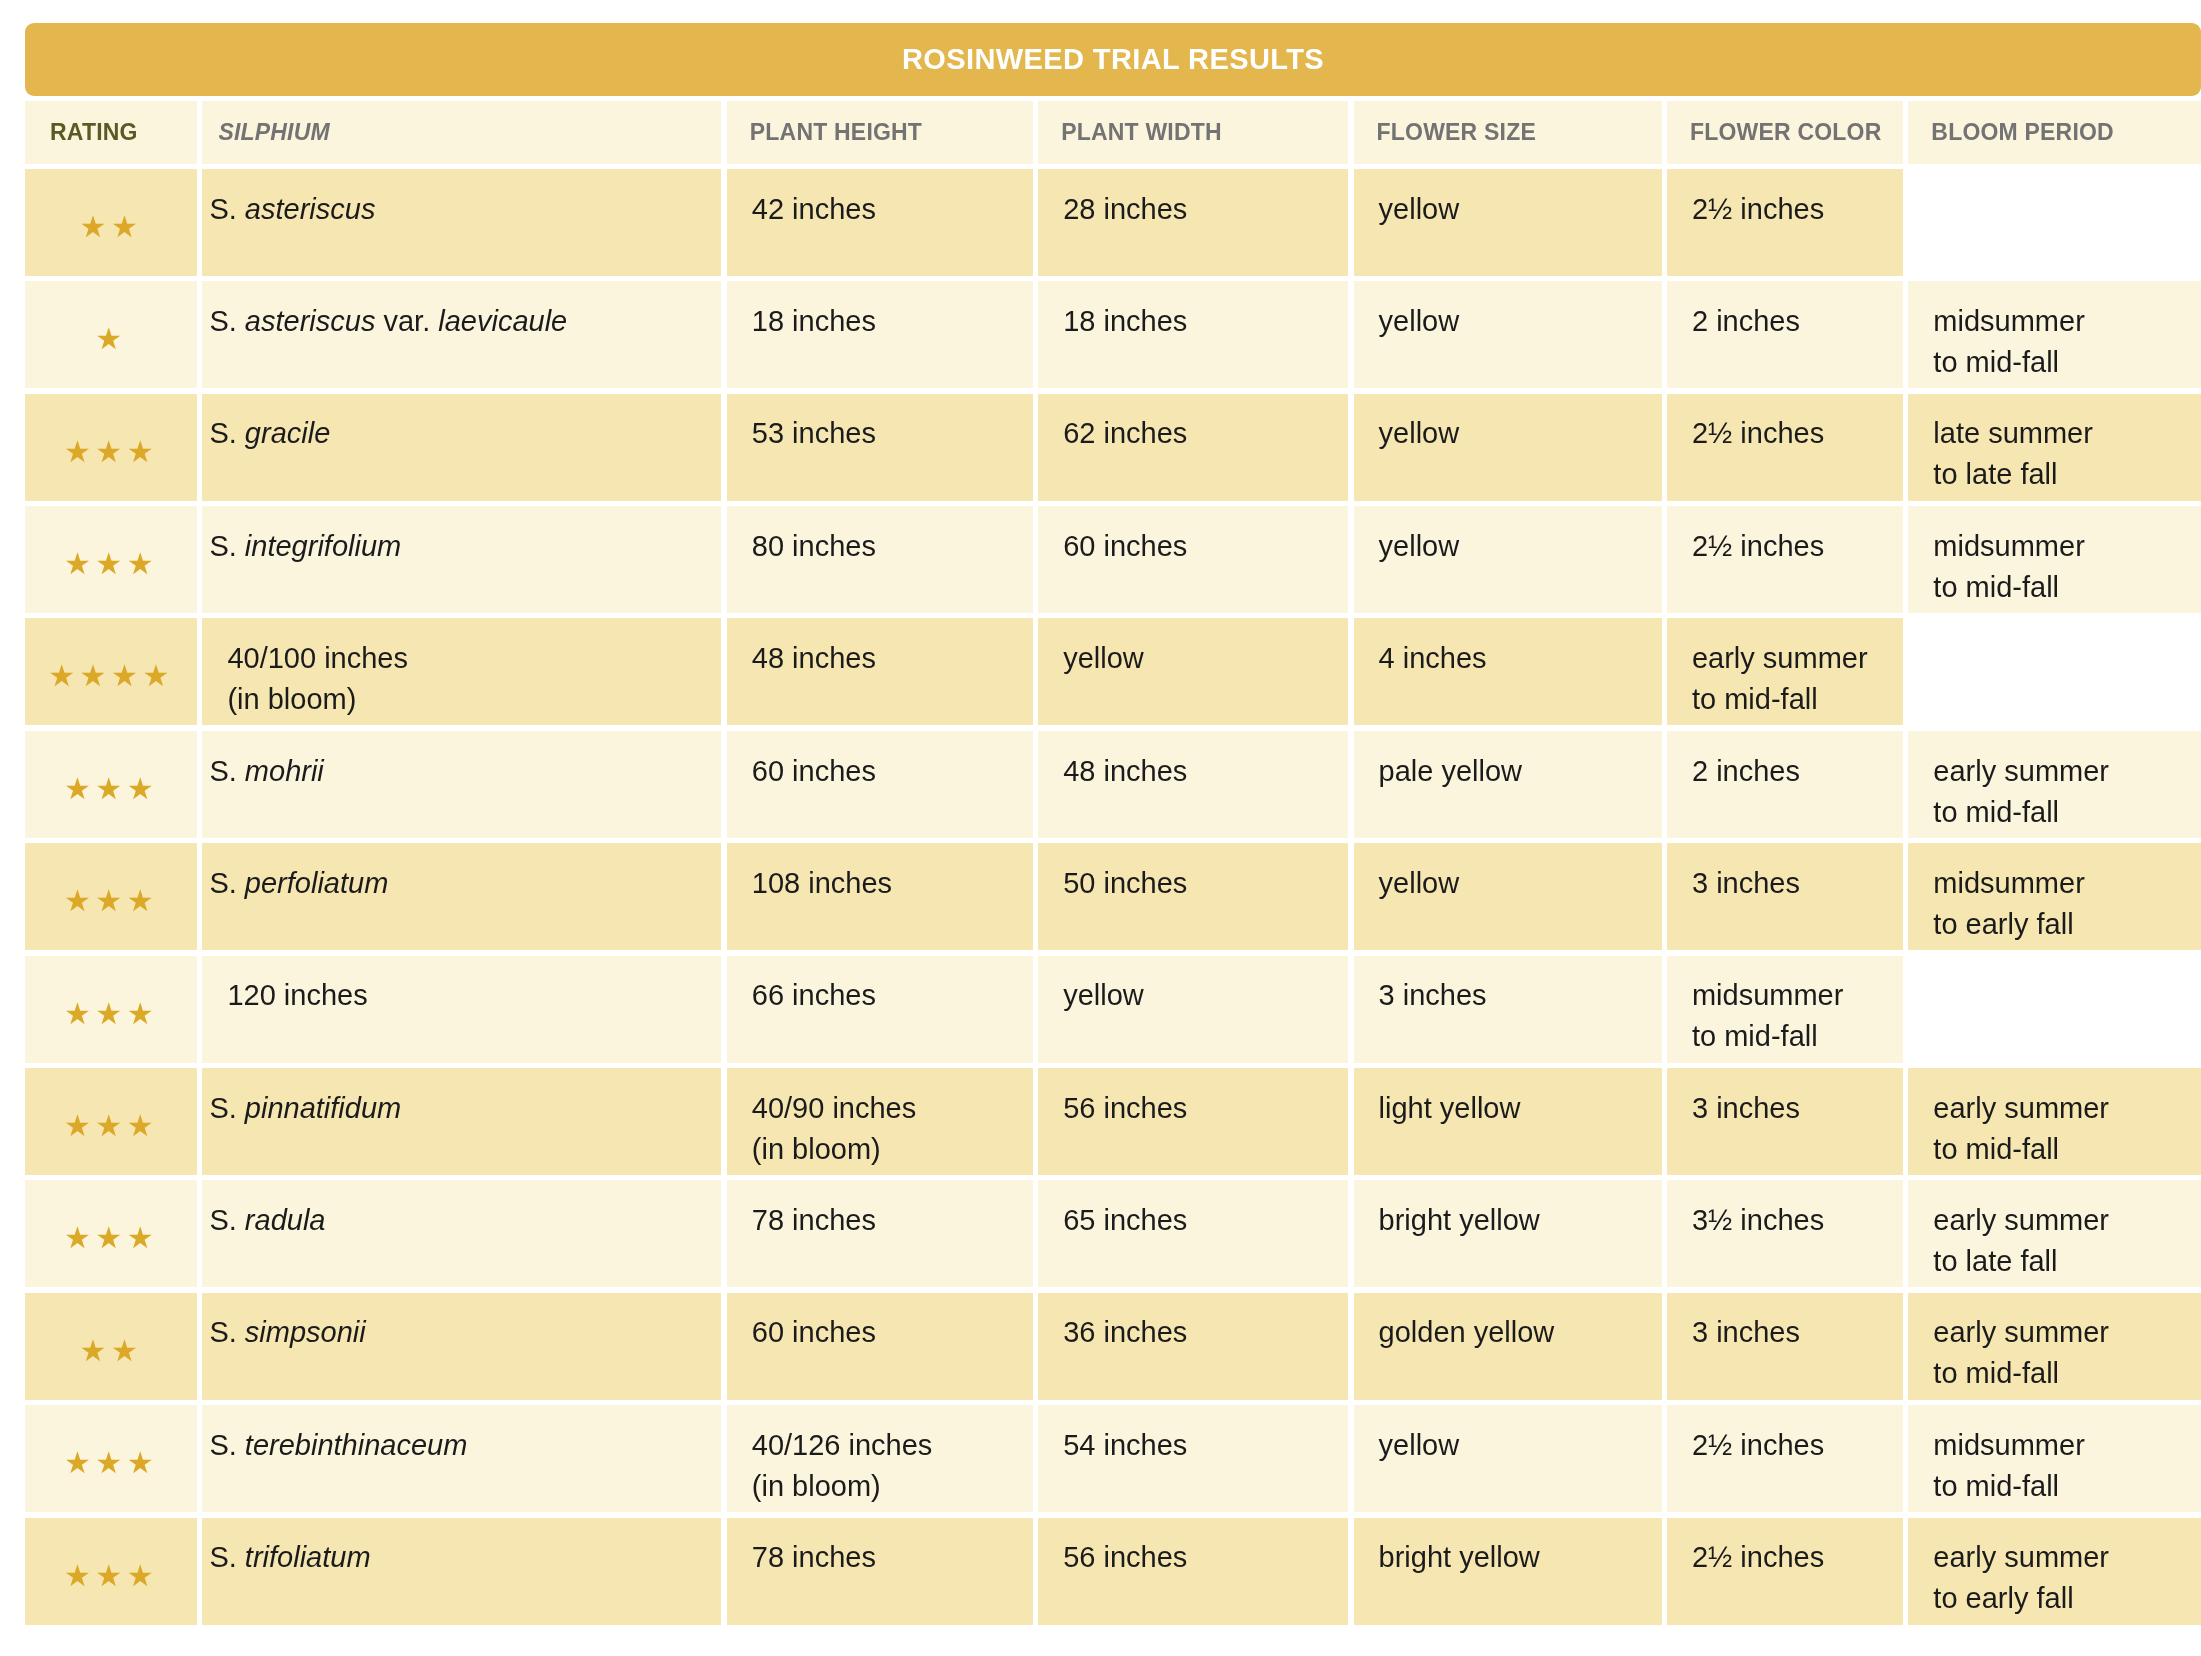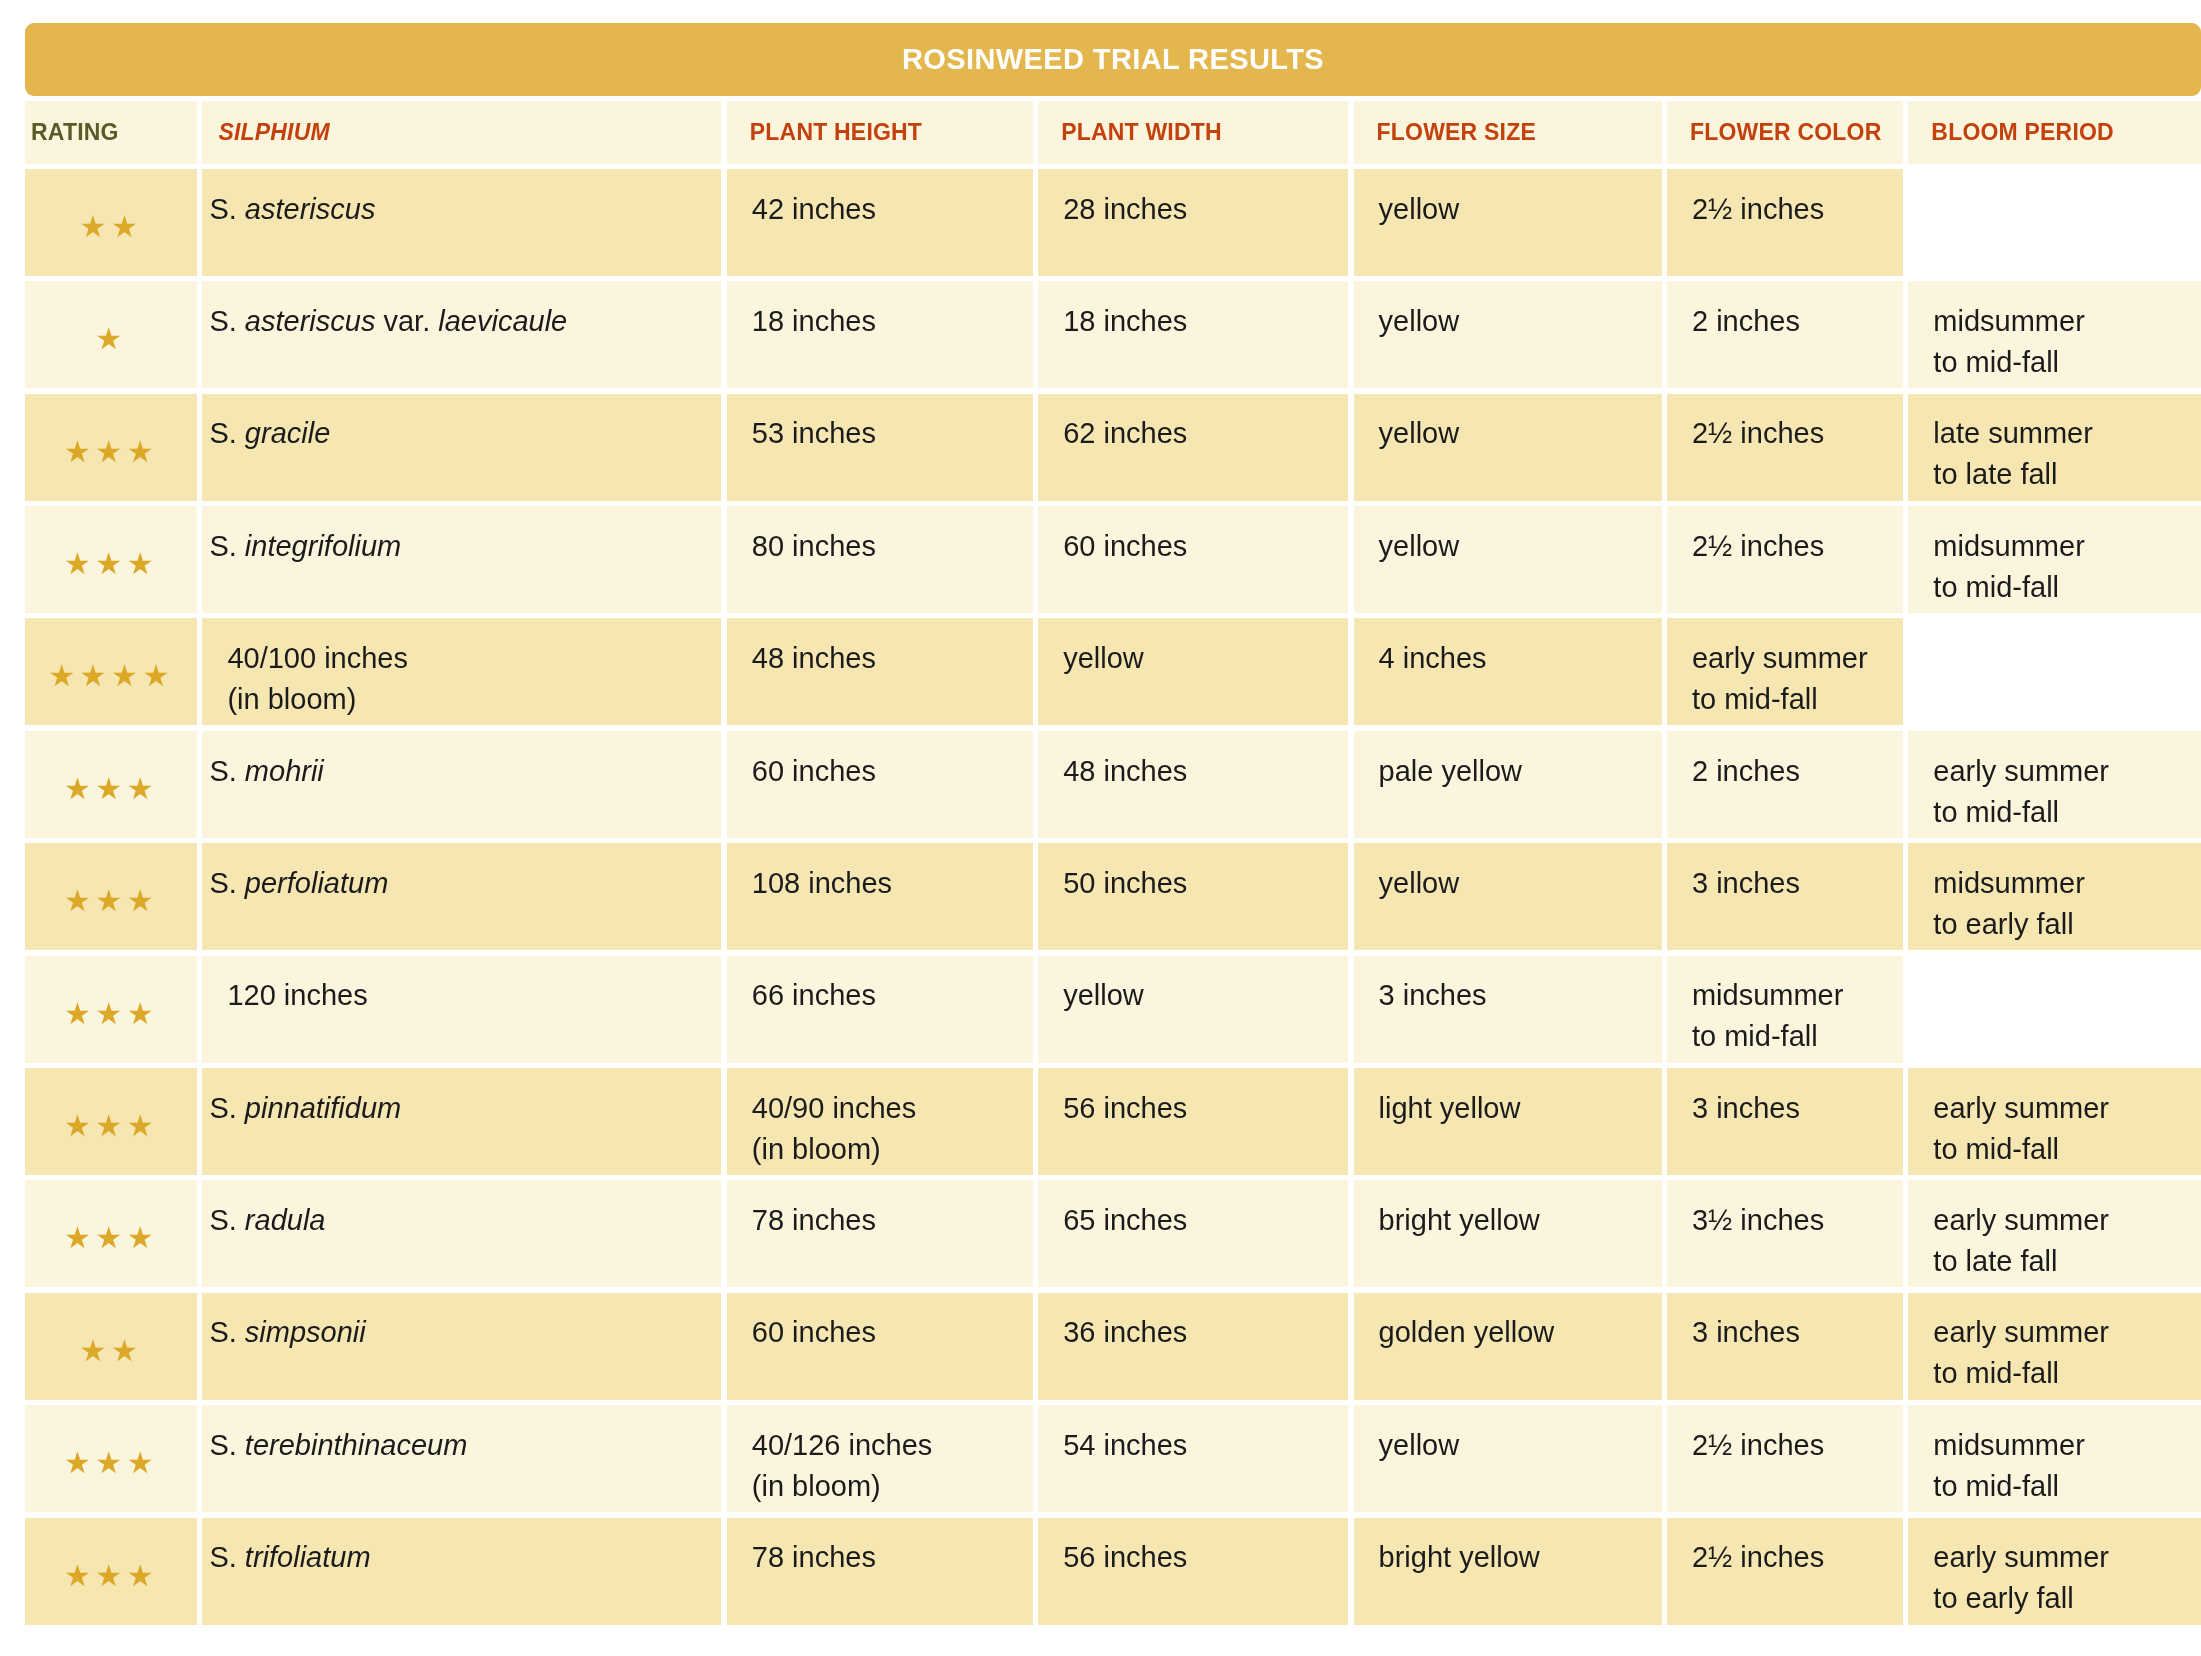--- a/index.html
+++ b/index.html
@@ -7,22 +7,22 @@
          font-family: "Liberation Sans", sans-serif; color: #1b1b1b; }
   .table { position: absolute; left: 25px; top: 23px; width: 2176px; }
   .title-bar { height: 73px; background: #E3B64E; display: flex; align-items: center; justify-content: center; border-radius: 9px; }
   .title-bar span { color: #ffffff; font-weight: bold; font-size: 29px; letter-spacing: 0.4px; }
   .grid-row { display: grid;
               grid-template-columns: 172px 519px 306px 310px 308px 236px 293px;
               column-gap: 5.4px; margin-top: 5.4px; }
   .grid-row.header { margin-top: 4.5px; }
   .cell { box-sizing: border-box; }
   .header .cell { height: 63px; background: #FCF5DE; display: flex; align-items: center; padding-left: 23px;
-                  font-weight: bold; font-size: 23px; color: #c2410c; letter-spacing: 0.2px; }
-  .header .cell.rating-h { padding-left: 6px; color: #5B5A25; }
+                  font-weight: bold; font-size: 23px; color: #737373; letter-spacing: 0.2px; }
+  .header .cell.rating-h { padding-left: 25px; color: #5B5A25; }
   .header .cell.silphium-h { font-style: italic; padding-left: 16px; }
   .data .cell { height: 107px; padding-top: 19.7px; font-size: 29px; line-height: 41px; padding-left: 25px; }
   .data.odd .cell { background: #F6E6B2; }
   .data.even .cell { background: #FCF5DE; }
   .data .cell.rating { padding: 0; display: flex; align-items: center; justify-content: center; }
   .data .cell.name { padding-left: 7px; }
   .stars { color: #DBA827; font-size: 30px; letter-spacing: 4.5px; line-height: 1; padding-top: 9px; }
   .it { font-style: italic; }
   .line { display: block; }
 </style>

